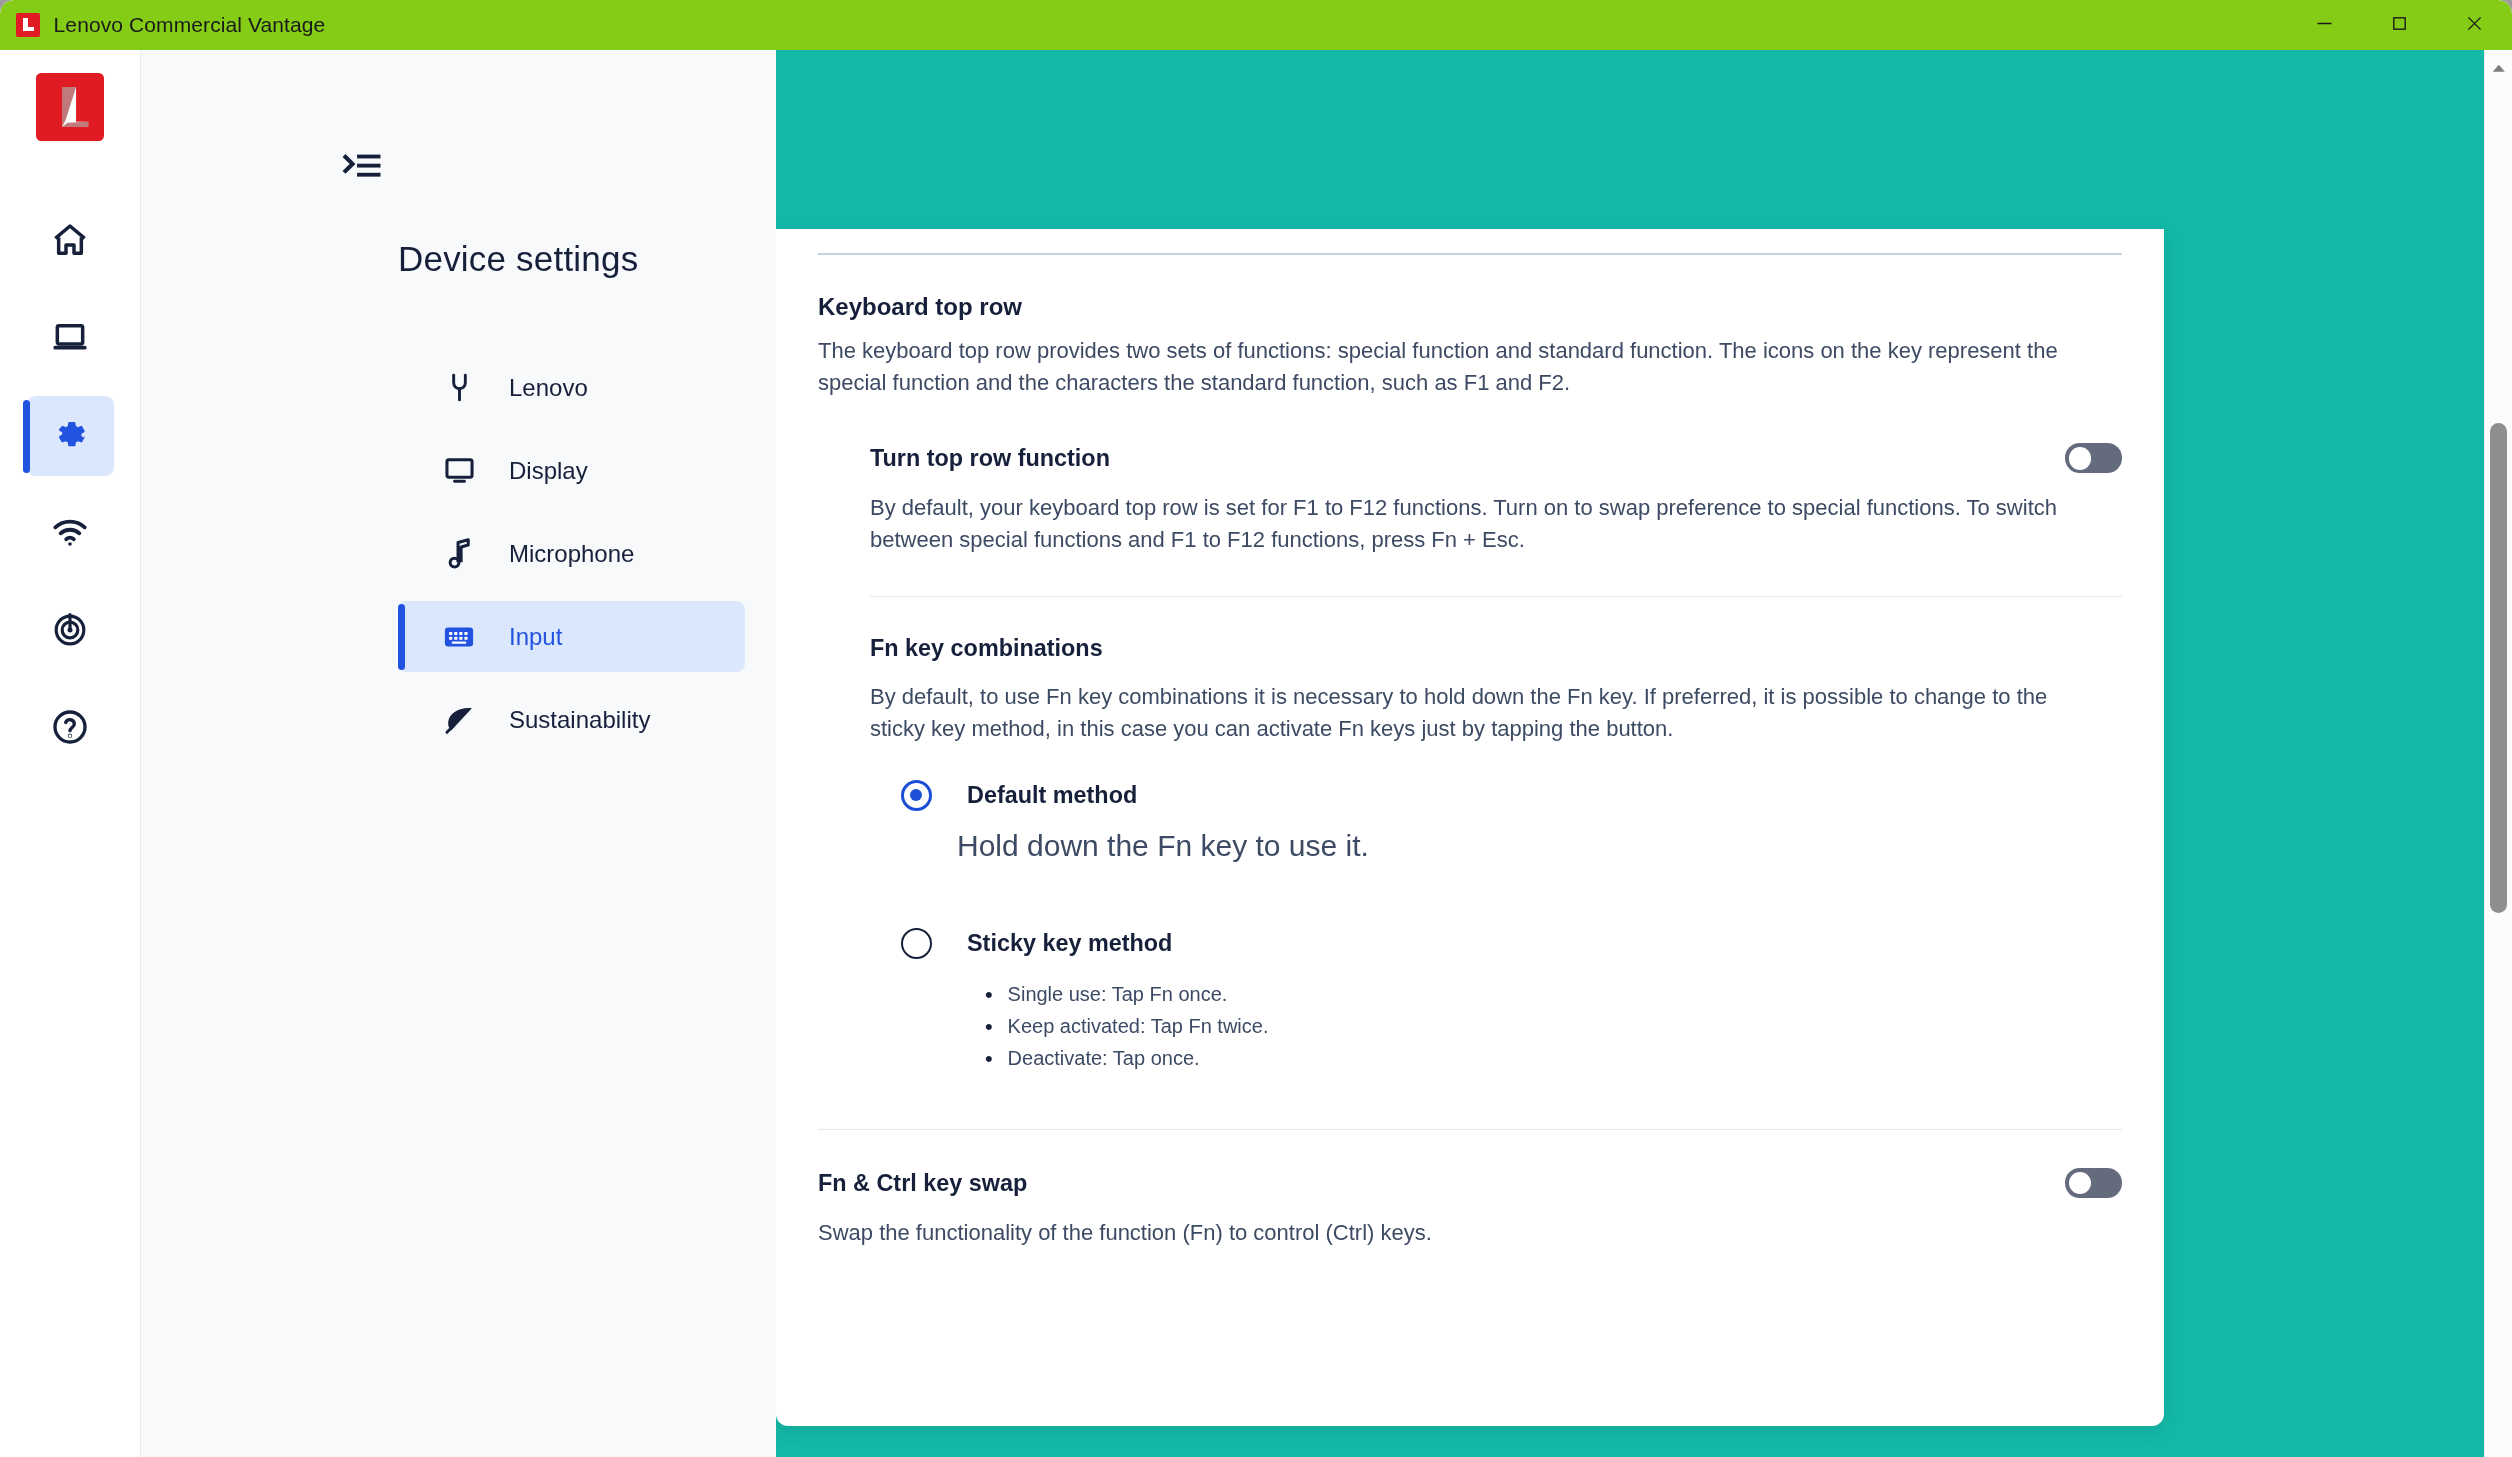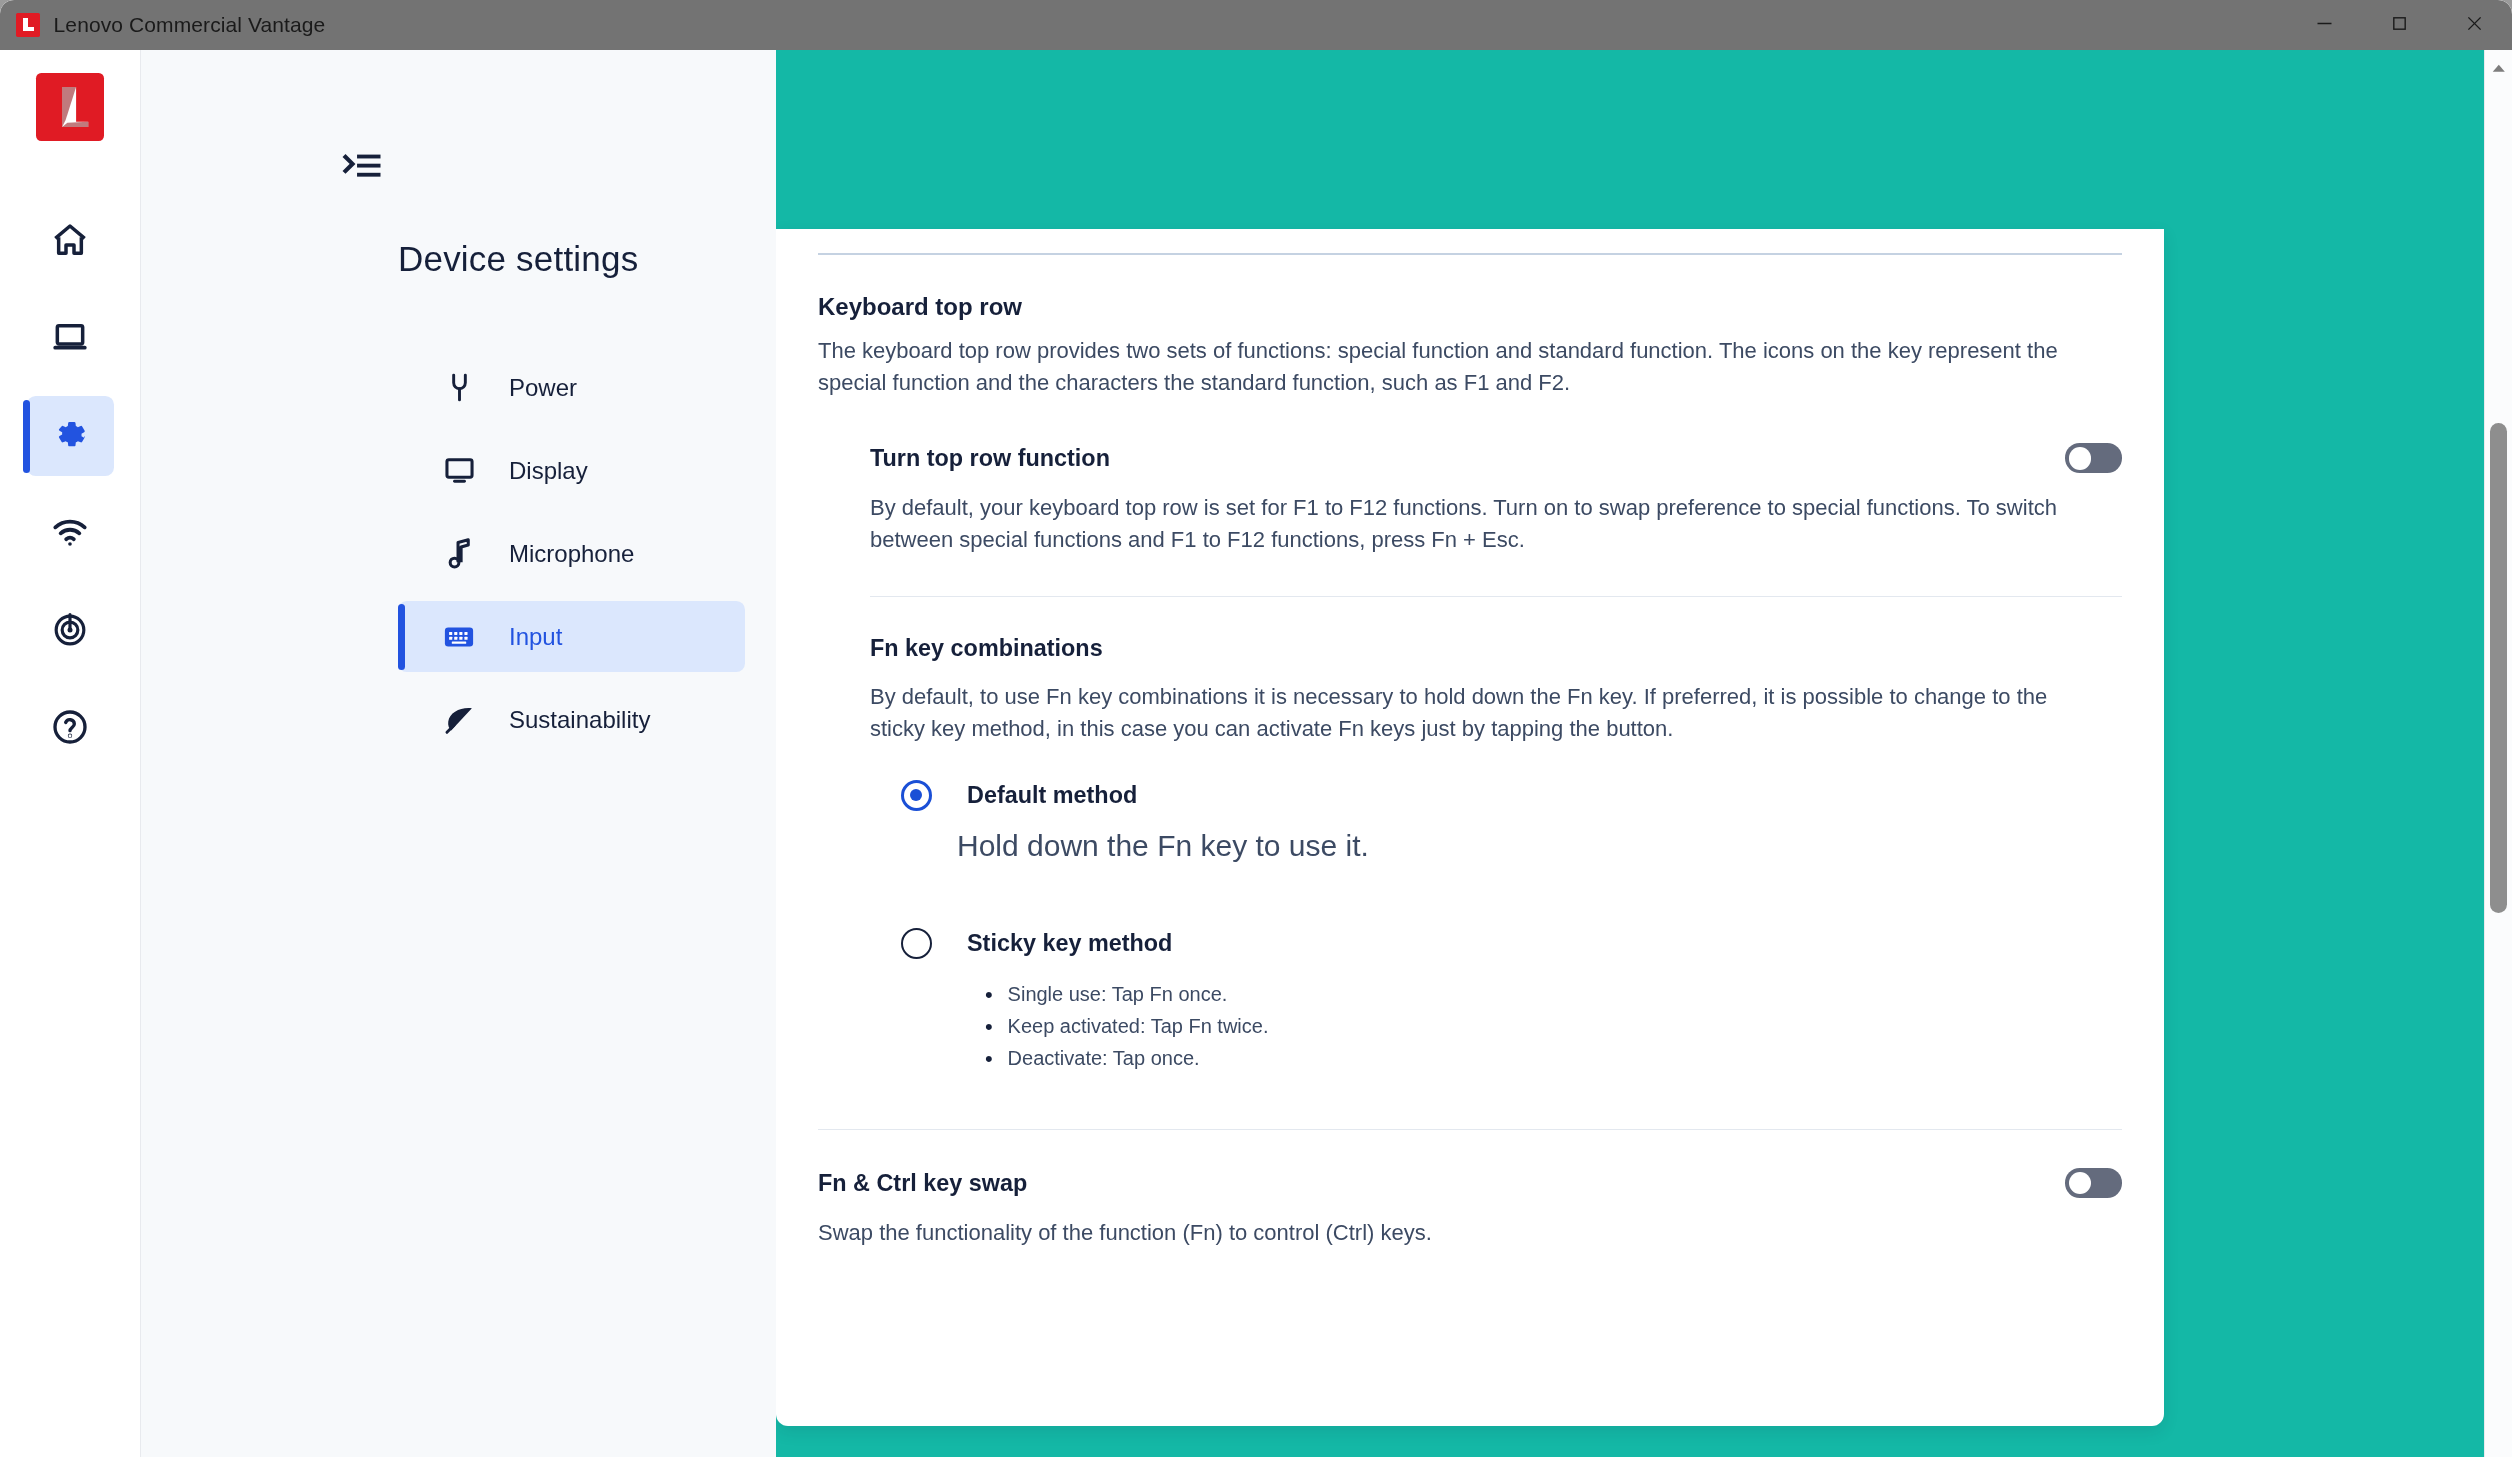--- a/index.html
+++ b/index.html
@@ -19,21 +19,21 @@
     border-radius: 14px 14px 0 0;
     overflow: hidden;
     display: flex;
     flex-direction: column;
   }
 
   
   .titlebar {
     height: 50px;
     flex: 0 0 50px;
-    background: #737373;
+    background: #84cc16;
     display: flex;
     align-items: center;
     position: relative;
     border-radius: 14px 14px 0 0;
   }
   .tb-left {
     display: flex;
     align-items: center;
     gap: 14px;
     padding-left: 15.6px;
@@ -481,21 +481,21 @@
 
       <div class="navlist">
 
         <div class="nav-item">
           <span class="nav-icon">
             <svg width="35" height="35" viewBox="0 0 24 24" fill="none" stroke="#16203a" stroke-width="2" stroke-linecap="round">
               <path d="M8 3.5 V8.8 a4 4 0 008 0 V3.5"></path>
               <path d="M12 12.8 V20.5"></path>
             </svg>
           </span>
-          <span class="nav-label">Power</span>
+          <span class="nav-label">Lenovo</span>
         </div>
 
         <div class="nav-item">
           <span class="nav-icon">
             <svg width="35" height="35" viewBox="0 0 24 24">
               <rect x="3.4" y="4.6" width="17.2" height="12" rx="1.3" fill="none" stroke="#16203a" stroke-width="2.1"></rect>
               <rect x="7.6" y="18.4" width="8.8" height="2" rx="1" fill="#16203a"></rect>
             </svg>
           </span>
           <span class="nav-label">Display</span>

